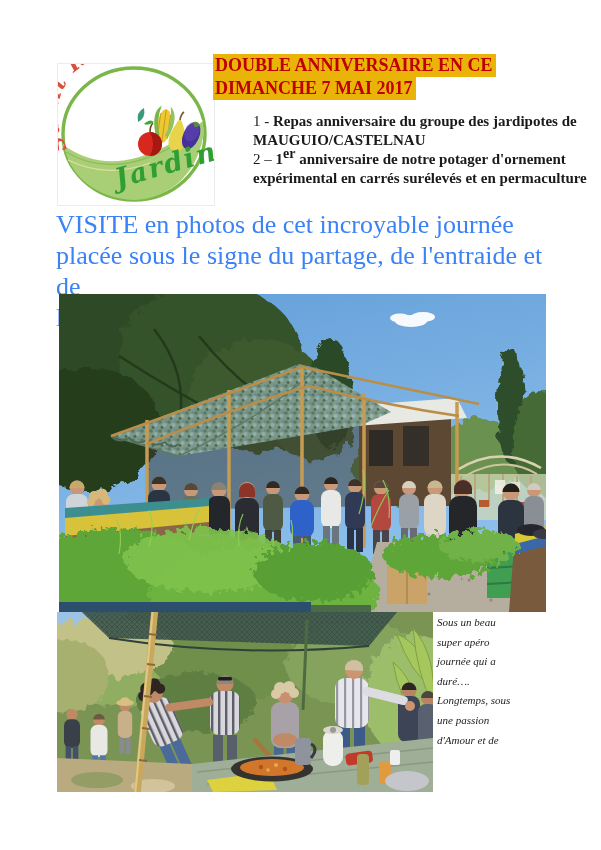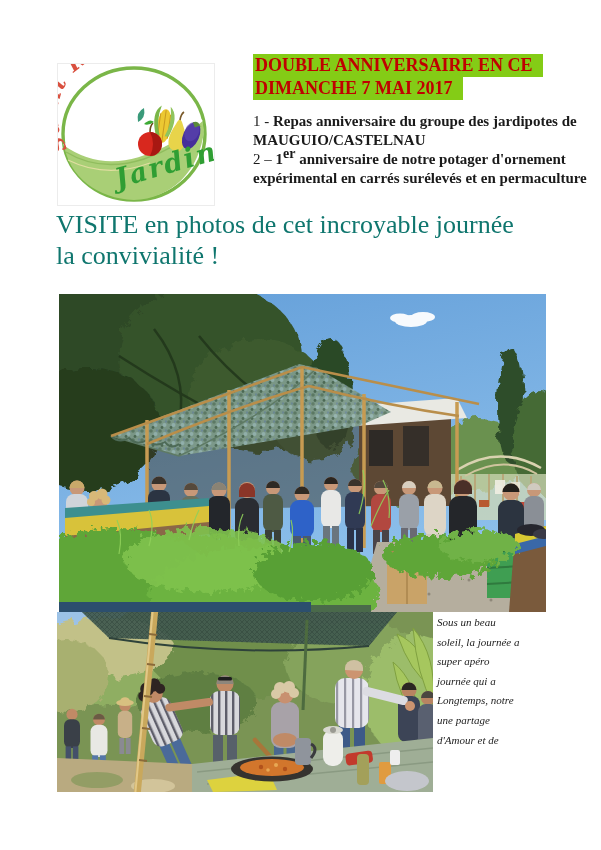--- a/index.html
+++ b/index.html
@@ -10,31 +10,31 @@
     color:#1a1a1a;
   }
   .abs{position:absolute;}
 
   
   .logo-box{left:57px;top:63px;width:156px;height:141px;border:1px solid #ececec;background:#fff;}
   .logo-box svg{display:block;}
 
   
   .banner{left:213px;top:54px;font-weight:bold;font-size:18px;line-height:22px;color:#c00000;}
-  .banner-line{display:table;background:#84cc16;padding:0 10px 1px 2px;white-space:nowrap;margin-left:40px;}
+  .banner-line{display:table;background:#eab308;padding:0 3px 1px 2px;white-space:nowrap;}
 
   
   .events{left:212px;top:112px;width:347px;font-size:15px;line-height:19px;margin-left:41px;}
   .events p{margin:0;}
   .events .marker{font-weight:400;}
   .events b{font-weight:700;}
   .events sup{font-size:14px;line-height:0;}
 
   
-  .heading{left:56px;top:209px;width:515px;font-size:26px;line-height:31px;color:#0f766e;}
+  .heading{left:56px;top:209px;width:515px;font-size:26px;line-height:31px;color:#3b82f6;}
 
   
   .photo-main{left:59px;top:294px;width:487px;height:318px;}
   .photo-bottom{left:57px;top:612px;width:376px;height:180px;}
   .photo-main svg,.photo-bottom svg{display:block;}
 
   
   .caption{left:437px;top:613px;width:163px;font-size:11px;line-height:19.6px;font-style:italic;color:#222;}
 </style>
 </head>
@@ -91,20 +91,21 @@
     <div class="banner-line">DIMANCHE 7 MAI 2017</div>
   </div>
 
 <div class="abs events">
   <p><span class="marker">1  - </span><b>Repas anniversaire du groupe des jardipotes de MAUGUIO/CASTELNAU</b></p>
   <p><span class="marker">2 – </span><b><span>1</span><sup>er</sup><span> anniversaire de notre potager d'ornement expérimental en carrés surélevés et en permaculture</span></b></p>
 </div>
 
 <div class="abs heading">
     <div class="heading-line">VISITE en photos de cet incroyable journée</div>
+    <div class="heading-line">placée sous le signe du partage, de l'entraide et de</div>
     <div class="heading-line">la convivialité !</div>
   </div>
 
 <div class="abs photo-main">
   <svg width="487" height="318" viewBox="0 0 487 318" xmlns="http://www.w3.org/2000/svg">
     <defs>
       <linearGradient id="skyG" x1="0" y1="0" x2="0.3" y2="1">
         <stop offset="0" stop-color="#649fd9"></stop>
           <stop offset="1" stop-color="#8fc1ec"></stop>
       </linearGradient>
@@ -533,19 +534,19 @@
           <line x1="87" y1="84" x2="95" y2="85"></line>
           <line x1="85" y1="116" x2="93" y2="117"></line>
           <line x1="82" y1="148" x2="90" y2="149"></line>
       </g>
     </g>
   </svg>
 </div>
 
 <div class="abs caption">
     <div class="cap-line">Sous un beau</div>
-    <div class="cap-line">soleil, la journée a</div>
     <div class="cap-line">super apéro</div>
     <div class="cap-line">journée qui a</div>
-    <div class="cap-line">Longtemps, notre</div>
-    <div class="cap-line">une partage</div>
+    <div class="cap-line">duré….</div>
+    <div class="cap-line">Longtemps, sous</div>
+    <div class="cap-line">une passion</div>
     <div class="cap-line">d'Amour et de</div>
   </div>
 
 </body></html>

